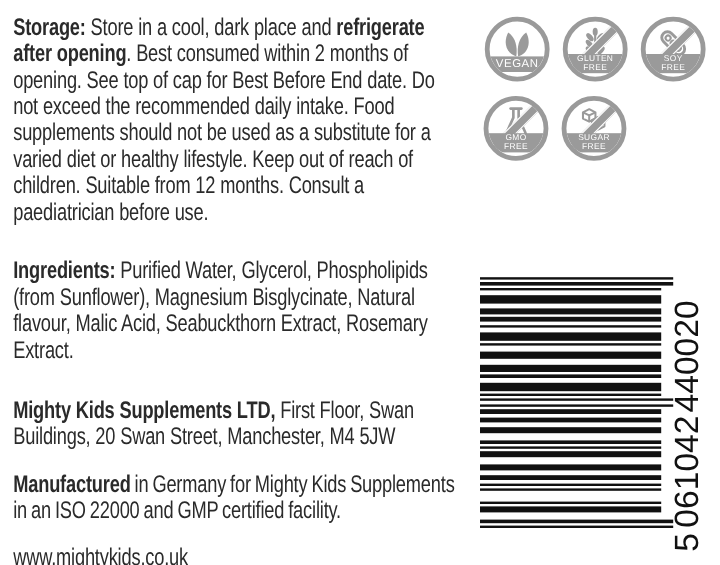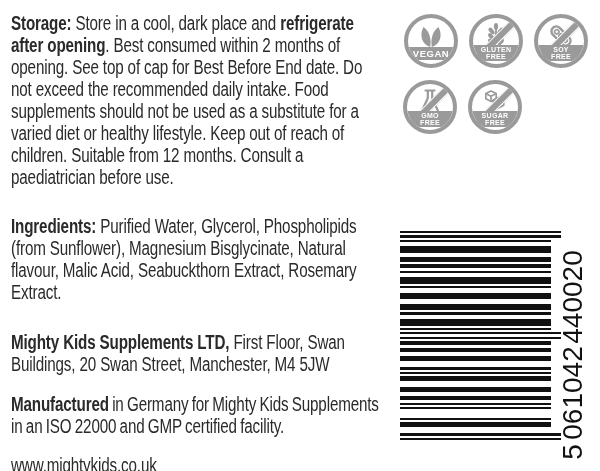--- a/index.html
+++ b/index.html
@@ -27,21 +27,21 @@
     border:4px solid #9a9a9a;border-radius:50%;overflow:hidden;background:#fff;
   }
   .badge-icon{position:absolute;z-index:0;}
   .slash{
     position:absolute;z-index:2;left:-12px;top:18px;width:70px;height:5.5px;
     background:#9a9a9a;border-top:1.8px solid #fff;border-bottom:1.8px solid #fff;
     transform:rotate(-45deg);
   }
   .band{
     position:absolute;z-index:3;left:-4px;right:-4px;background:#9a9a9a;
-    color:#fff;font-weight:bold;text-align:center;
+    color:#fff;font-weight:normal;text-align:center;
   }
   .band-1{height:13px;line-height:13.5px;font-size:9.5px;letter-spacing:0.5px;bottom:4px;}
   .band-2{height:15px;font-size:7px;line-height:7.4px;padding-top:0.6px;letter-spacing:0.3px;bottom:3px;}
   
   .barcode{position:absolute;left:400px;top:231px;width:161px;height:209px;}
   .bc-bar{position:absolute;left:0;width:151px;background:#111;}
   .bc-bar.guard{width:161px;}
   .bc-num{
     position:absolute;font-size:28px;line-height:28px;color:#111;
     text-align:center;transform:rotate(-90deg);white-space:nowrap;

